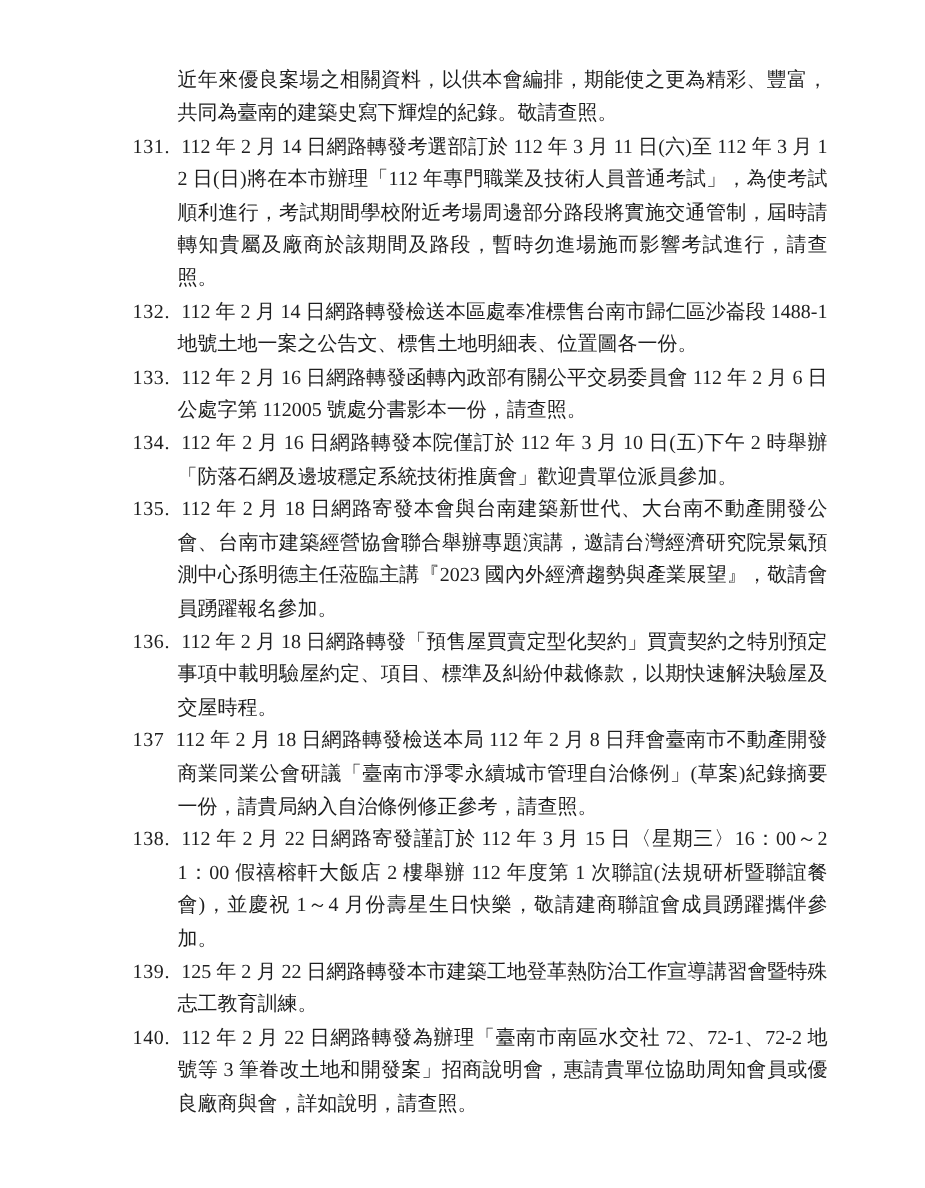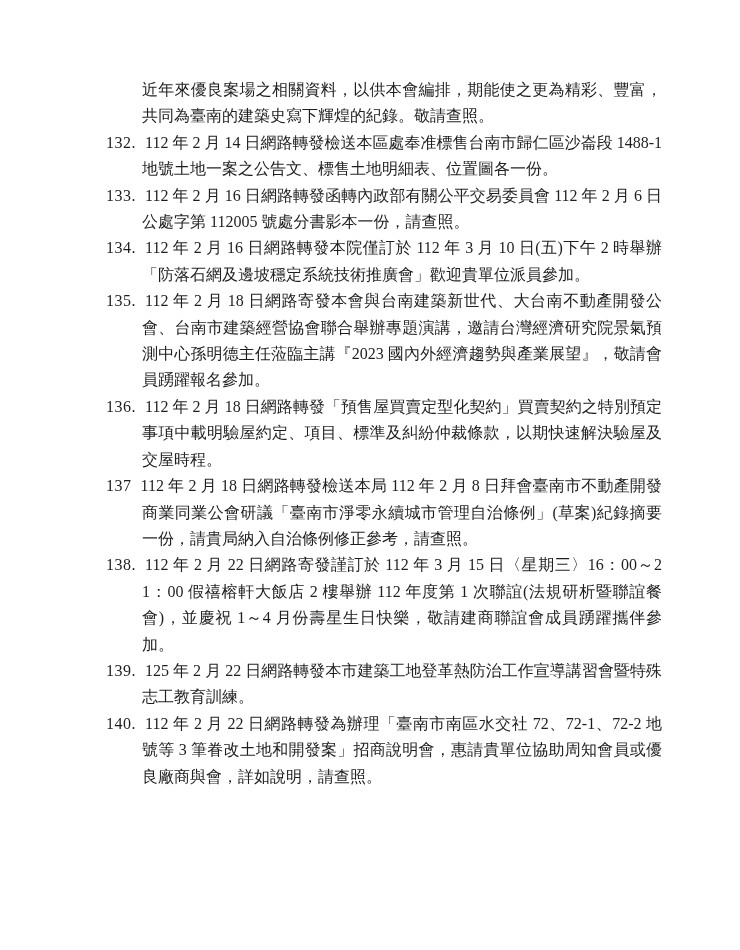--- a/index.html
+++ b/index.html
@@ -9,21 +9,20 @@
     background: #ffffff;
   }
   .page {
     position: relative;
     width: 740px;
     height: 896px;
     background: #ffffff;
     overflow: hidden;
     font-family: "Liberation Serif", "DejaVu Serif", serif;
     color: #1e1e1e;
-    margin-top: 25px;
   }
   .content {
     position: absolute;
     left: 106px;
     top: 52px;
     width: 556px;
   }
   .para {
     margin: 0;
     font-size: 16px;
@@ -54,20 +53,21 @@
   }
 </style>
 </head>
 <body>
 
 <div class="page">
   <div class="content">
 
     <p class="para intro">近年來優良案場之相關資料，以供本會編排，期能使之更為精彩、豐富，共同為臺南的建築史寫下輝煌的紀錄。敬請查照。</p>
 
+    <p class="para item"><span class="num">131.</span><span class="txt">112 年 2 月 14 日網路轉發考選部訂於 112 年 3 月 11 日(六)至 112 年 3 月 12 日(日)將在本市辦理「112 年專門職業及技術人員普通考試」，為使考試順利進行，考試期間學校附近考場周邊部分路段將實施交通管制，屆時請轉知貴屬及廠商於該期間及路段，暫時勿進場施而影響考試進行，請查照。</span></p>
 
     <p class="para item"><span class="num">132.</span><span class="txt">112 年 2 月 14 日網路轉發檢送本區處奉准標售台南市歸仁區沙崙段 1488-1 地號土地一案之公告文、標售土地明細表、位置圖各一份。</span></p>
 
     <p class="para item"><span class="num">133.</span><span class="txt">112 年 2 月 16 日網路轉發函轉內政部有關公平交易委員會 112 年 2 月 6 日公處字第 112005 號處分書影本一份，請查照。</span></p>
 
     <p class="para item"><span class="num">134.</span><span class="txt">112 年 2 月 16 日網路轉發本院僅訂於 112 年 3 月 10 日(五)下午 2 時舉辦「防落石網及邊坡穩定系統技術推廣會」歡迎貴單位派員參加。</span></p>
 
     <p class="para item"><span class="num">135.</span><span class="txt">112 年 2 月 18 日網路寄發本會與台南建築新世代、大台南不動產開發公會、台南市建築經營協會聯合舉辦專題演講，邀請台灣經濟研究院景氣預測中心孫明德主任蒞臨主講『2023 國內外經濟趨勢與產業展望』，敬請會員踴躍報名參加。</span></p>
 
     <p class="para item"><span class="num">136.</span><span class="txt">112 年 2 月 18 日網路轉發「預售屋買賣定型化契約」買賣契約之特別預定事項中載明驗屋約定、項目、標準及糾紛仲裁條款，以期快速解決驗屋及交屋時程。</span></p>

